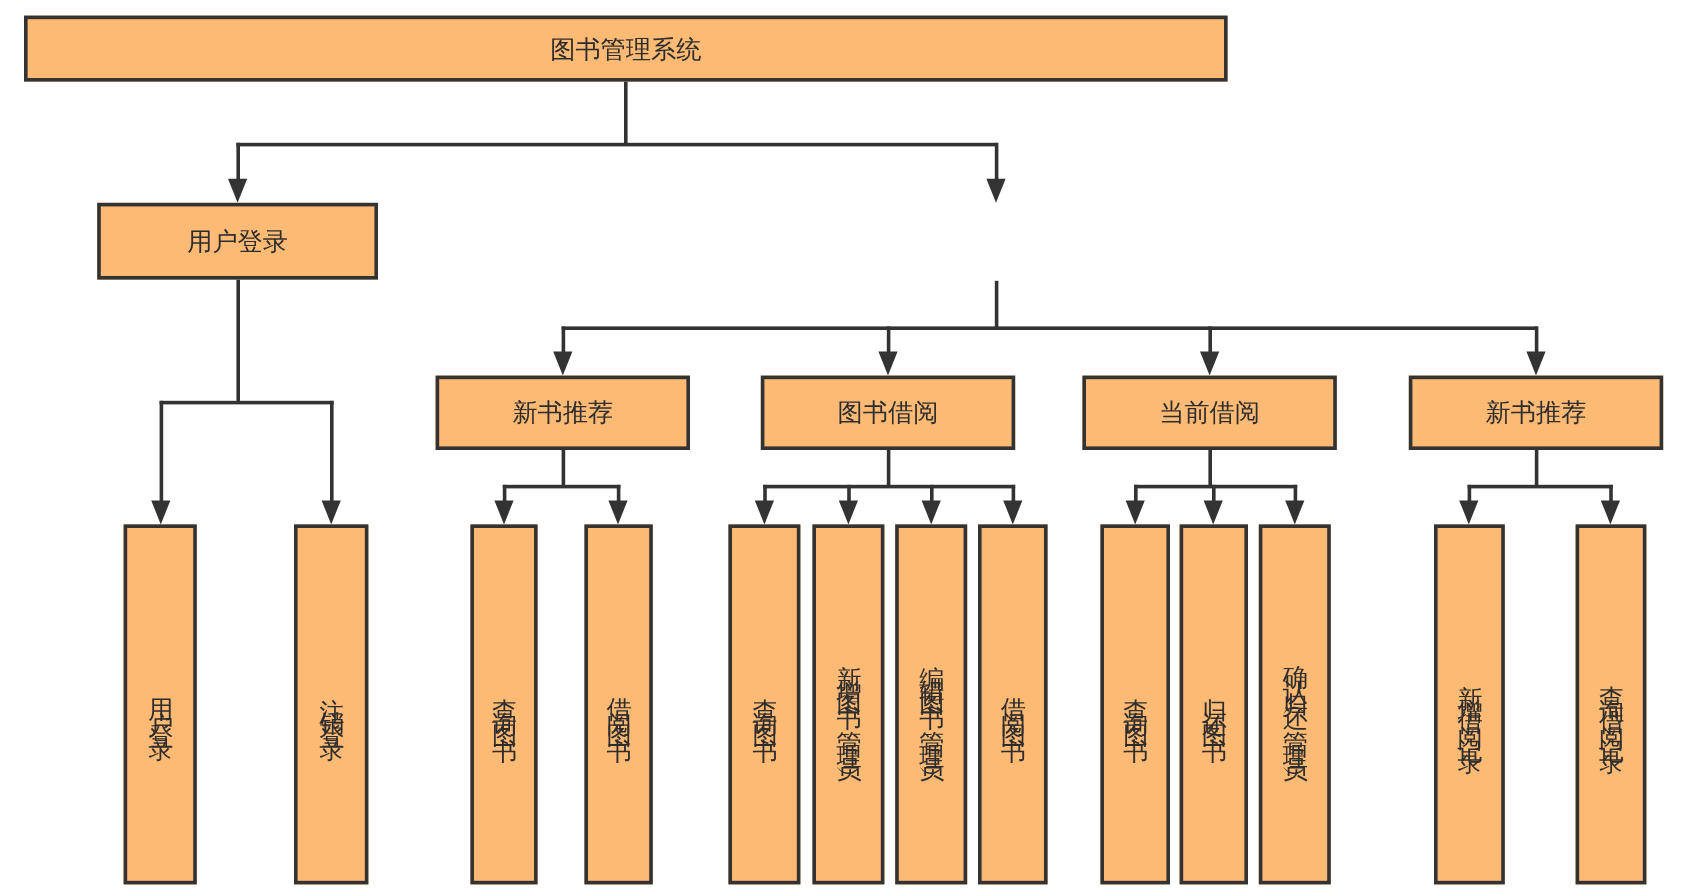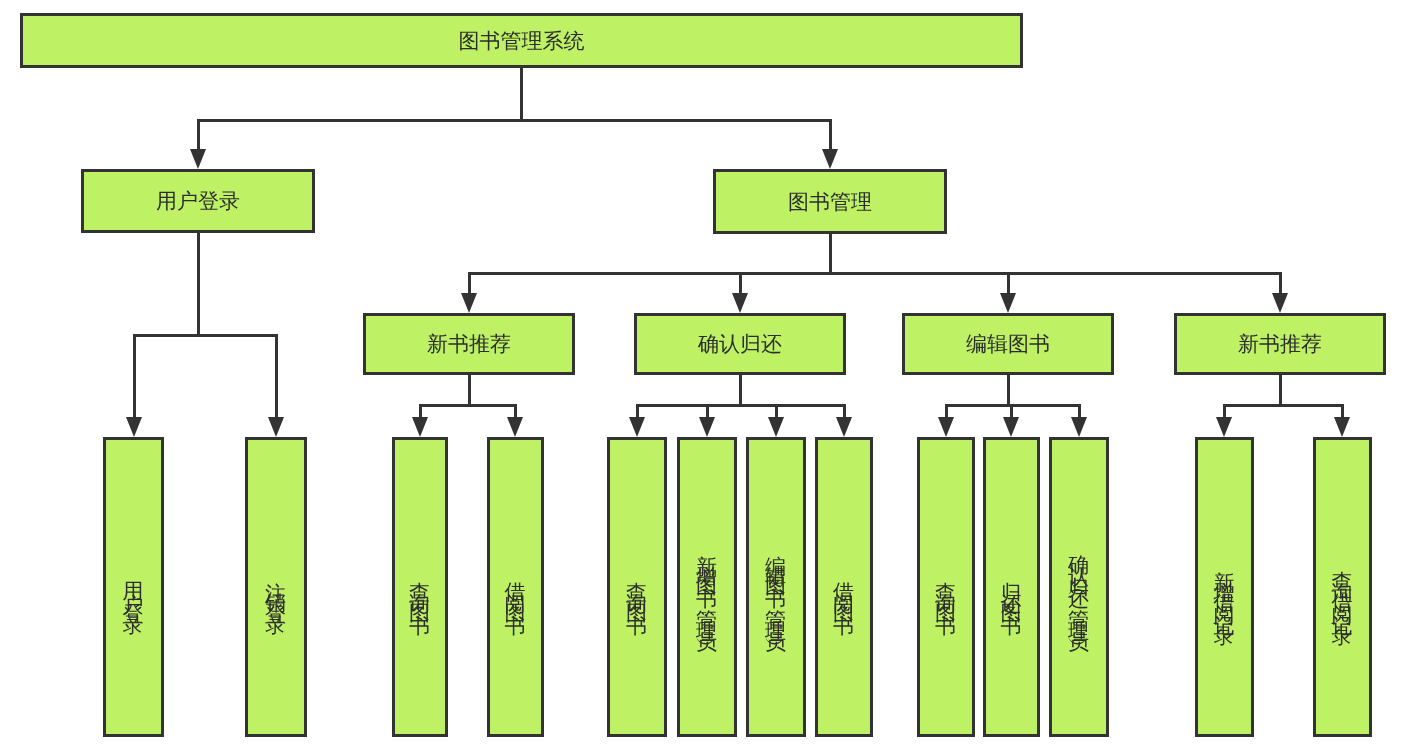--- a/index.html
+++ b/index.html
@@ -8,21 +8,21 @@
     position:relative;
     width:1405px; height:747px;
     background: var(--background, #ffffff);
     font-family: "Liberation Sans", "DejaVu Sans", sans-serif;
     overflow:hidden;
   }
   .node {
     position:absolute;
     box-sizing:border-box;
     border:3px solid var(--box_border, #333333);
-    background:#bef264;
+    background:#fdba74;
     display:flex;
     align-items:center;
     justify-content:center;
     color: var(--text, #2d2d2d);
     font-size:21px;
     z-index:2;
   }
   .node.leaf span {
     writing-mode: vertical-rl;
     text-orientation: mixed;
@@ -68,34 +68,31 @@
 <div id="canvas">
 
   <div class="node" style="left:20px;top:13px;width:1003px;height:55px">
     <span>图书管理系统</span>
   </div>
 
   <div class="node" style="left:81px;top:169px;width:234px;height:64px">
     <span>用户登录</span>
   </div>
 
-  <div class="node" style="left:713px;top:169px;width:234px;height:65px">
-    <span>图书管理</span>
-  </div>
 
   <div class="node" style="left:363px;top:313px;width:212px;height:62px">
     <span>新书推荐</span>
   </div>
 
   <div class="node" style="left:634px;top:313px;width:212px;height:62px">
-    <span>确认归还</span>
+    <span>图书借阅</span>
   </div>
 
   <div class="node" style="left:902px;top:313px;width:212px;height:62px">
-    <span>编辑图书</span>
+    <span>当前借阅</span>
   </div>
 
   <div class="node" style="left:1174px;top:313px;width:212px;height:62px">
     <span>新书推荐</span>
   </div>
 
   <div class="node leaf" style="left:103px;top:437px;width:61px;height:300px">
     <span>用户登录</span>
   </div>
   <div class="node leaf" style="left:245px;top:437px;width:62px;height:300px">

